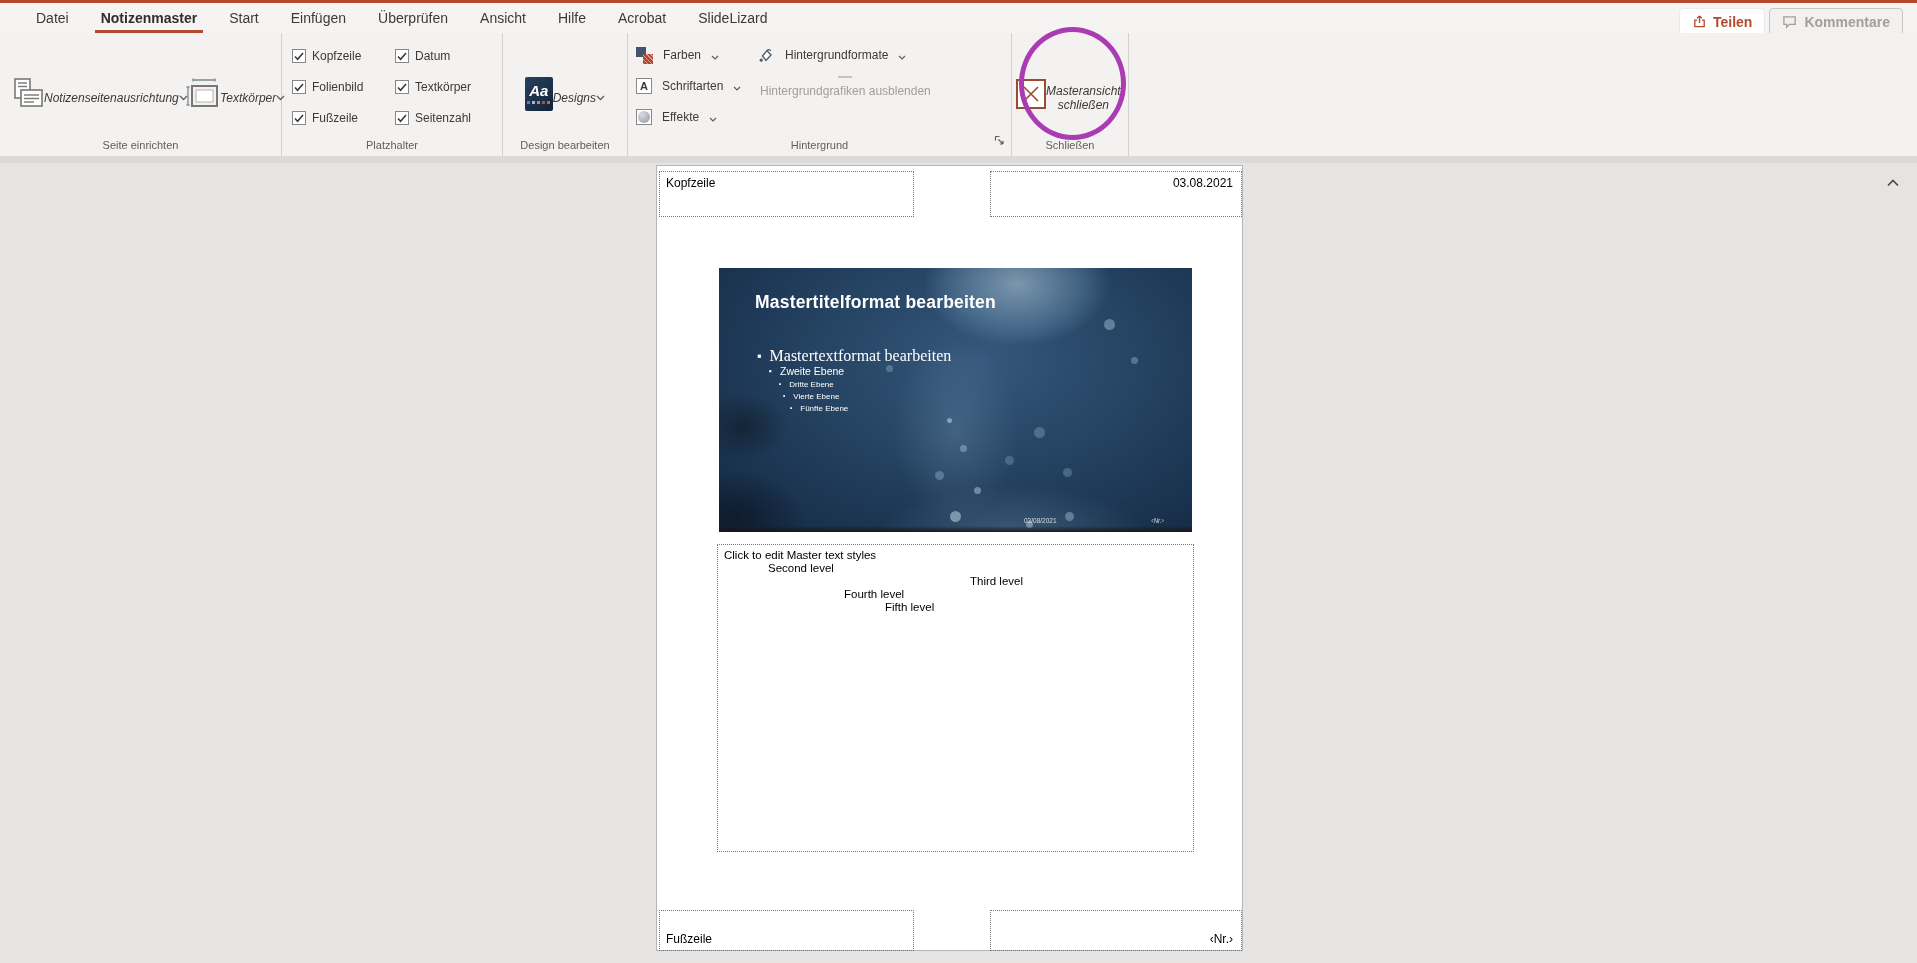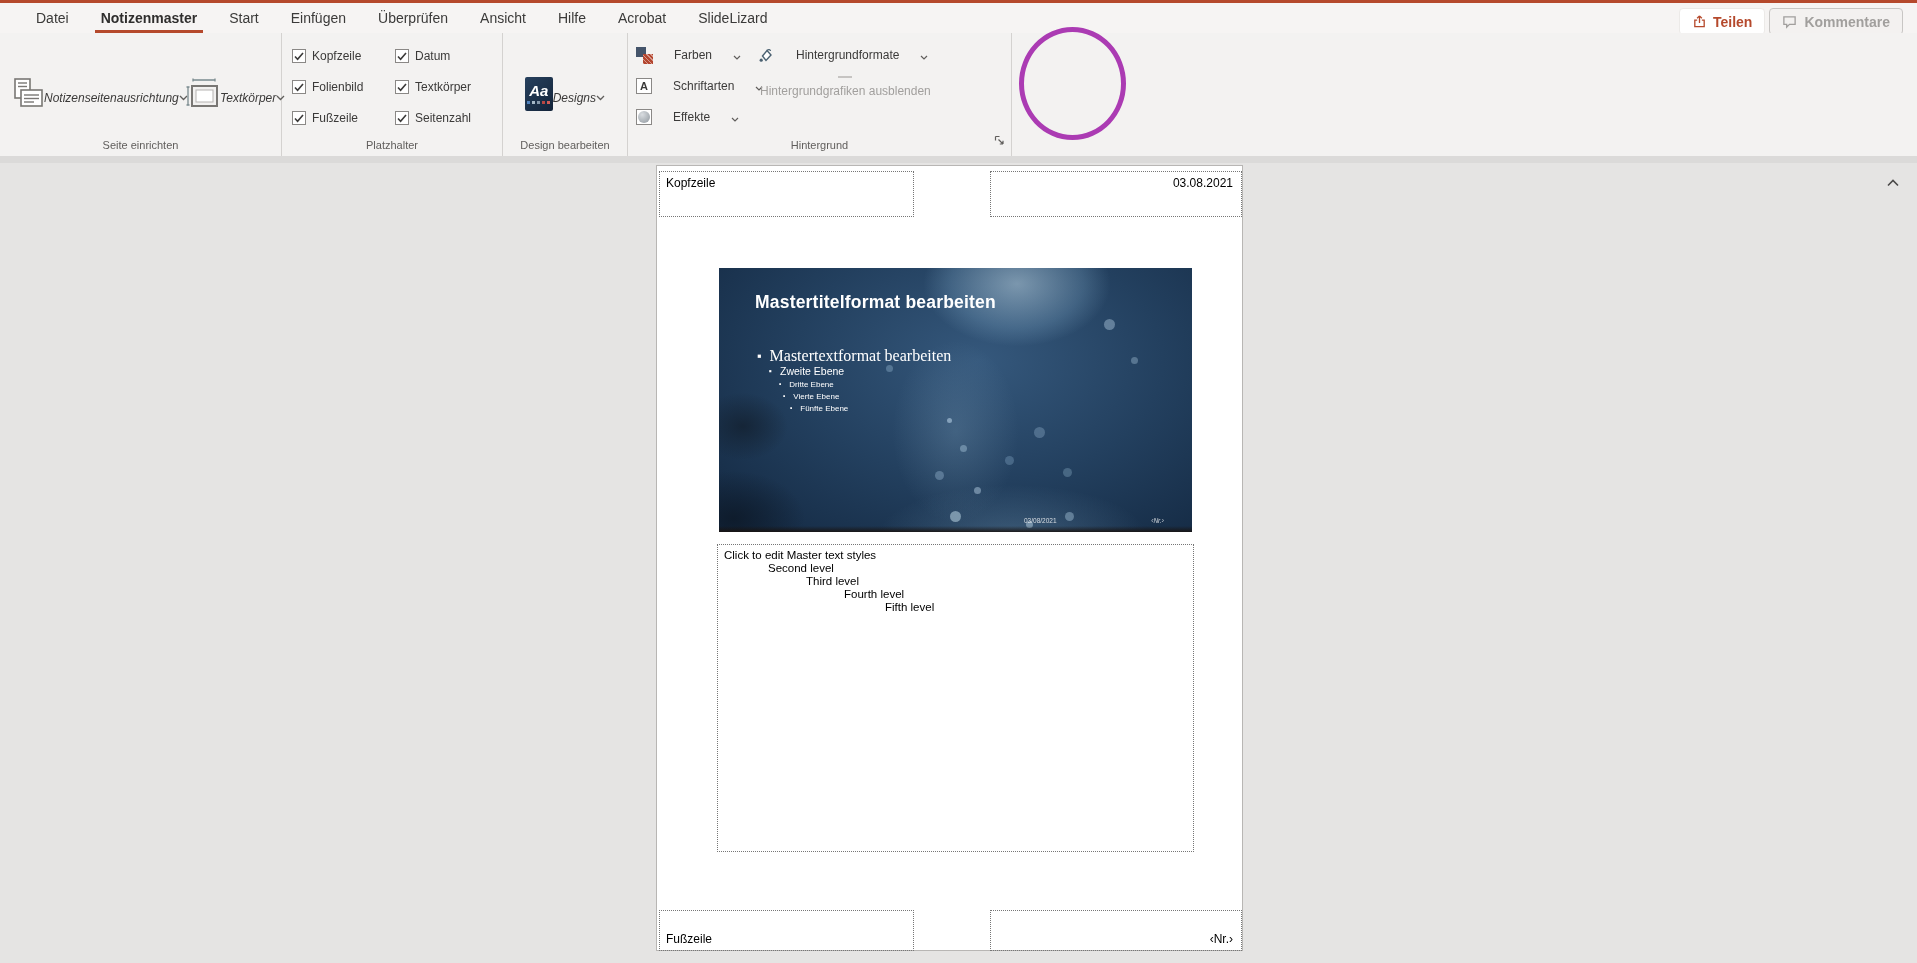--- a/index.html
+++ b/index.html
@@ -24,21 +24,21 @@
   .bigbtn{position:absolute;display:flex;flex-direction:row;align-items:center;padding-top:12px;height:100px;border-radius:2px;font-style:italic;}
   .bigbtn .blabel{font-size:12px;color:#3b3a39;margin-top:7px;text-align:center;line-height:14px;white-space:nowrap;}
   .chev{margin-top:4px;}
   .cbrow{position:absolute;display:flex;align-items:center;gap:6px;height:18px;}
   .cb{width:14px;height:14px;background:#fff;border:1px solid #8a8886;display:flex;align-items:center;justify-content:center;}
   .cb.disabled{background:#f2f1f0;border-color:#c6c4c2;}
   .cb svg{display:none;}
   .cb.checked svg{display:block;}
   .cblabel{font-size:12px;color:#3b3a39;white-space:nowrap;}
   .cblabel.disabled{color:var(--disabled-text,#a19f9d);}
-  .smallrow{position:absolute;display:flex;align-items:center;gap:21px;height:20px;}
+  .smallrow{position:absolute;display:flex;align-items:center;gap:10px;height:20px;}
   .smalllabel{font-size:12px;color:#3b3a39;white-space:nowrap;}
   .dlg{position:absolute;right:6px;bottom:6px;}
   .collapse{position:absolute;left:1886px;top:140px;}
 
   
   .icon-box{display:flex;align-items:center;justify-content:center;}
   .designs-icon{width:34px;height:34px;border-radius:2px;background:linear-gradient(135deg,#27415e,#122339);display:flex;flex-direction:column;align-items:center;justify-content:center;gap:3px;}
   .designs-icon .aa{color:#fff;font-size:15px;font-weight:bold;line-height:14px;}
   .designs-icon .dots{display:flex;gap:2px;}
   .designs-icon .dots i{width:3px;height:3px;display:block;}
@@ -56,21 +56,21 @@
   
   .page{position:absolute;left:656px;top:165px;width:587px;height:786px;background:#fff;border:1px solid #b8b6b4;}
   .ph{position:absolute;border:1px dotted #767676;font-size:12px;color:#000;}
   .ph-header-left{left:2px;top:5px;width:255px;height:46px;padding:4px 6px;}
   .ph-header-right{left:333px;top:5px;width:252px;height:46px;padding:4px 8px;text-align:right;}
   .ph-footer-left{left:2px;top:744px;width:255px;height:41px;padding:4px 6px;display:flex;align-items:flex-end;}
   .ph-footer-right{left:333px;top:744px;width:252px;height:41px;padding:4px 8px;display:flex;align-items:flex-end;justify-content:flex-end;}
   .ph-body{left:60px;top:378px;width:477px;height:308px;padding:4px 6px;font-size:11.5px;line-height:13px;}
   .ph-body .lvl1{margin-left:0;}
   .ph-body .lvl2{margin-left:44px;}
-  .ph-body .lvl3{margin-left:82px;}
+  .ph-body .lvl3{margin-left:82px;text-align:center;}
   .ph-body .lvl4{margin-left:120px;}
   .ph-body .lvl5{margin-left:161px;}
 
   
   .thumb{position:absolute;left:62px;top:102px;width:473px;height:264px;overflow:hidden;background:
     radial-gradient(ellipse 120px 80px at 63% 6%, rgba(190,215,230,.55), rgba(130,170,200,.28) 55%, transparent 78%),
     radial-gradient(ellipse 90px 130px at 50% 62%, rgba(150,185,210,.22), transparent 70%),
     radial-gradient(ellipse 60px 45px at 5% 60%, rgba(20,35,52,.9), transparent 75%),
     radial-gradient(ellipse 90px 60px at 3% 95%, rgba(14,27,43,.95), transparent 80%),
     radial-gradient(ellipse 180px 70px at 62% 102%, rgba(120,160,190,.35), transparent 75%),
@@ -287,20 +287,34 @@
       </div>
       <span class="dlg">
         <svg width="11" height="11" viewBox="0 0 11 11">
             <path d="M1.5 1.5h4M1.5 1.5v4" stroke="#605e5c" stroke-width="1.2" fill="none"></path>
             <path d="M4.5 4.5 9 9M9 9V5.8M9 9H5.8" stroke="#605e5c" stroke-width="1.2" fill="none"></path>
           </svg>
       </span>
       <div class="grouplabel">Hintergrund</div>
     </div>
 
+    <div class="rgroup" style="left:1012px;width:117px;">
+      <div class="bigbtn" style="left:4px;top:5px;width:109px;">
+        <span class="closex-icon">
+          <svg width="18" height="18" viewBox="0 0 18 18">
+              <path d="M2 2l14 14M16 2 2 16" stroke="#9a4a35" stroke-width="1.6"></path>
+            </svg>
+        </span>
+        <span class="blabel">
+          <span>Masteransicht</span><br>
+          <span>schließen</span>
+        </span>
+      </div>
+      <div class="grouplabel">Schließen</div>
+    </div>
 
     <span class="collapse">
       <svg width="14" height="9" viewBox="0 0 14 9">
           <path d="M2 7.5 7 2.5l5 5" fill="none" stroke="#4b4a49" stroke-width="1.6"></path>
         </svg>
     </span>
   </div>
 
   <div class="ribbon-strip"></div>
 

